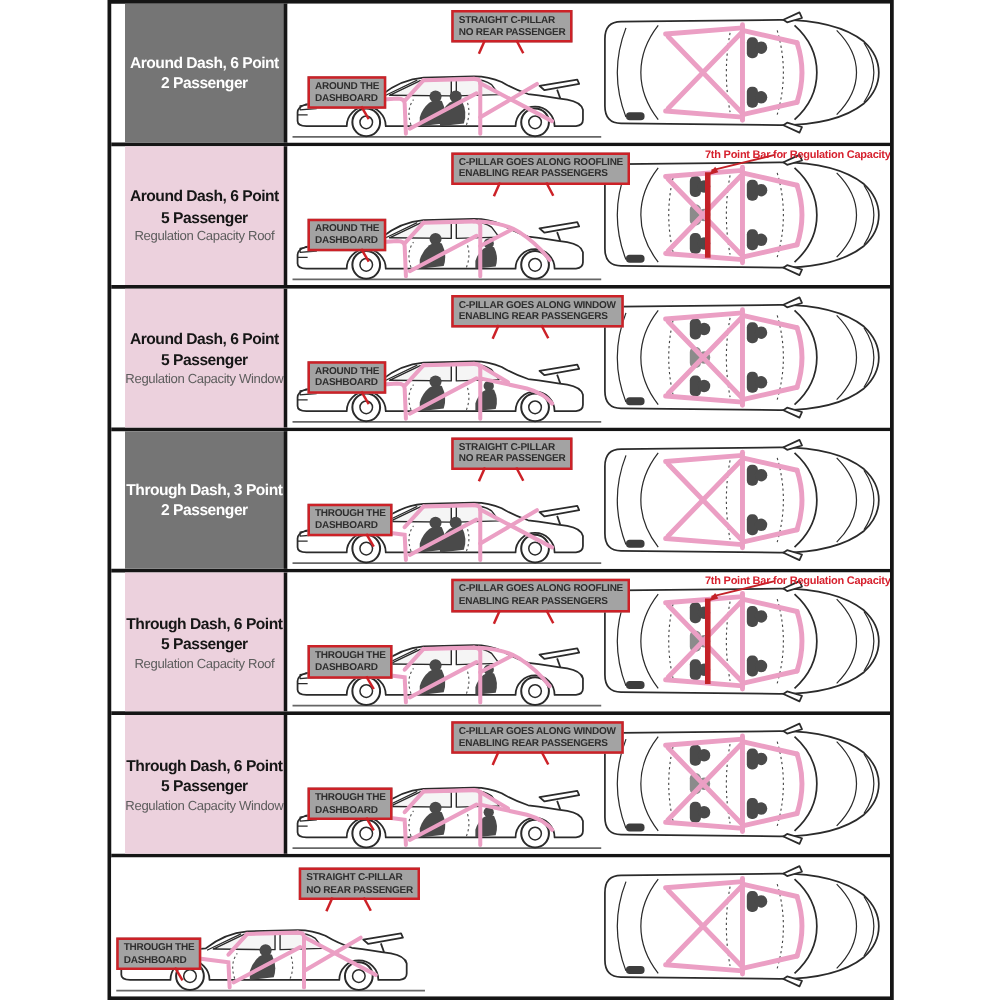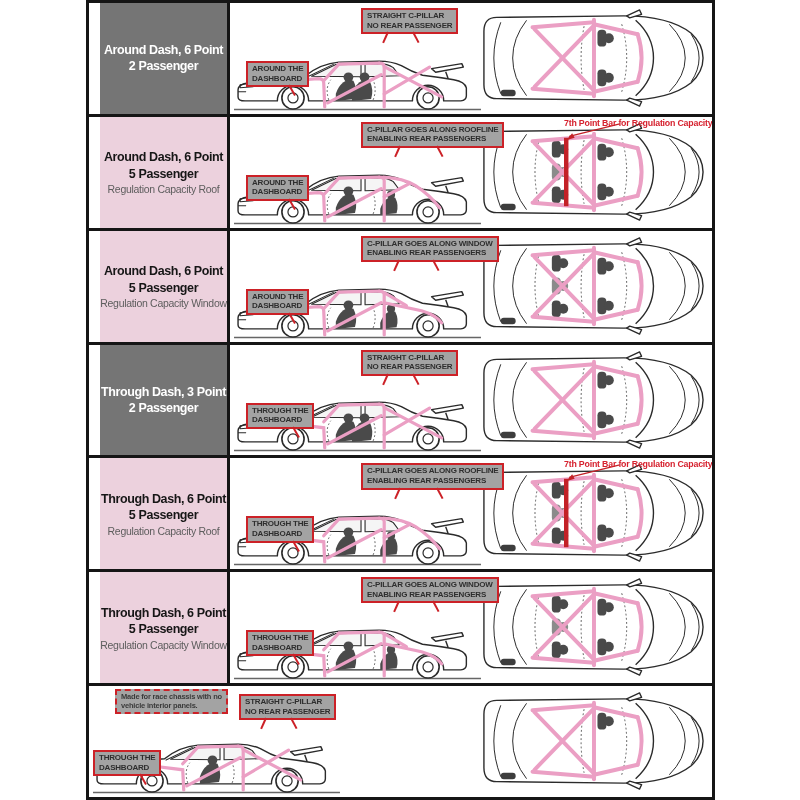--- a/index.html
+++ b/index.html
@@ -608,24 +608,20 @@
               <path d="M120,88 L58,83"></path>
               <path d="M120,19 L60,81"></path>
               <path d="M120,85 L60,23"></path>
             </g>
           </svg></div>
     </div>
   </div>
 
   <div class="row">
     <div class="content-cell race">
-      <div class="callout note note-co">
-        <div>Made for race chassis with no</div>
-        <div>vehicle interior panels.</div>
-      </div>
       <div class="callout dash-co">
         <div>THROUGH THE</div>
         <div>DASHBOARD</div>
         <span class="ldr l1"></span>
       </div>
       <div class="callout cpillar-co">
         <div>STRAIGHT C-PILLAR</div>
         <div>NO REAR PASSENGER</div>
         <span class="ldr l1"></span>
         <span class="ldr l2"></span>

